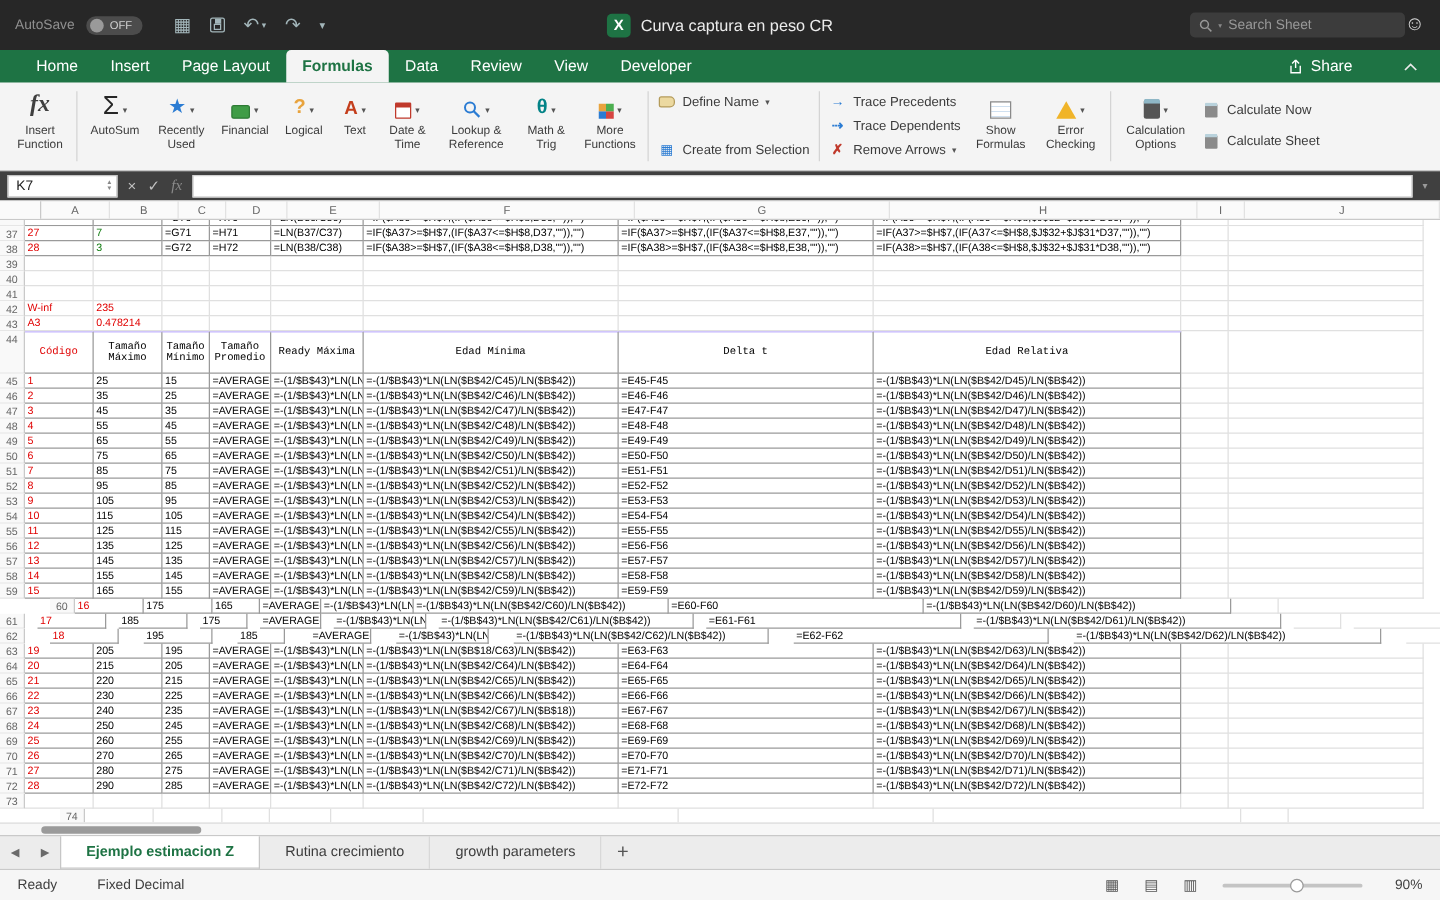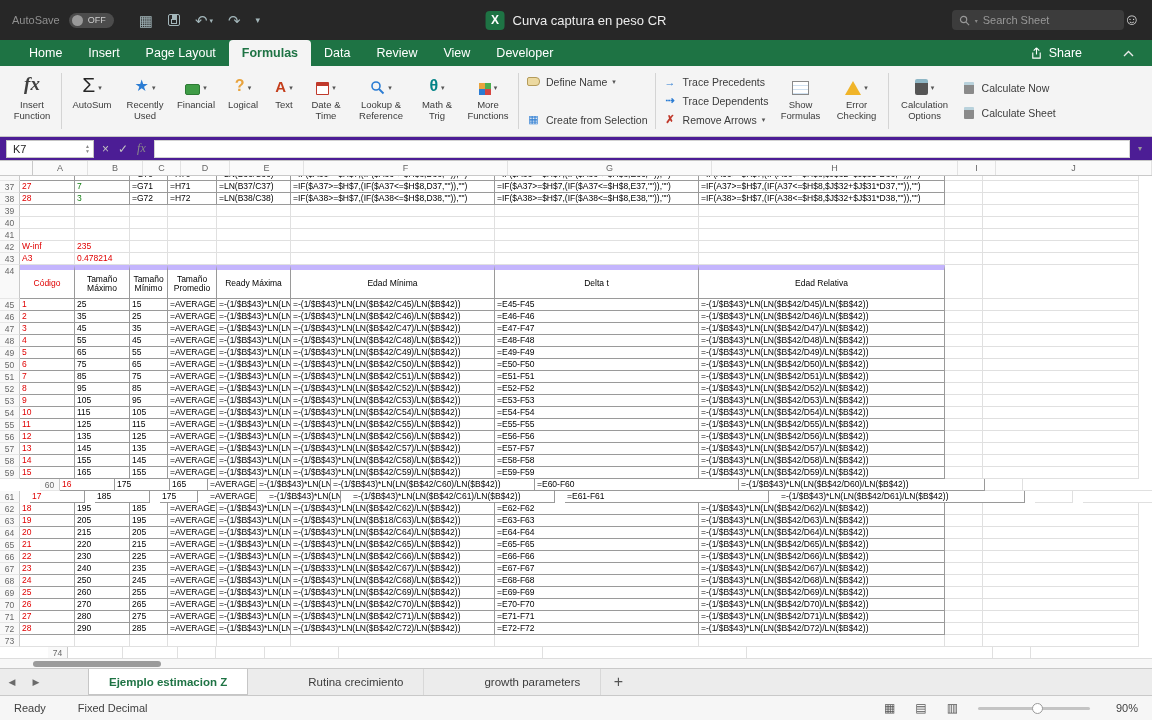--- a/index.html
+++ b/index.html
@@ -57,50 +57,50 @@
   .morefn { width:12px; height:12px; background-image:linear-gradient(90deg,#e8a33d 50%,#4caf50 50%),linear-gradient(90deg,#2b7cd3 50%,#d64541 50%); background-size:100% 6px; background-position:0 0,0 6px; background-repeat:no-repeat; }
   .tag { width:13px; height:9px; background:#ecd9a0; border:1px solid #b49b5a; border-radius:2px 4px 4px 2px; }
   .gridsm { color:#2b7cd3; font-size:11px; }
   .tracei { color:#2b7cd3; font-weight:bold; }
   .remx { color:#c0392b; font-weight:bold; }
   .sficon { width:17px; height:14px; border:1px solid #8a8a8a; background:repeating-linear-gradient(#fff 0 3px,#cfe0f0 3px 4px); }
   .warn { width:0; height:0; border-left:8px solid transparent; border-right:8px solid transparent; border-bottom:14px solid #f0b429; }
   .calcic { width:13px; height:16px; background:#555; border-radius:2px; border-top:4px solid #8fb7c6; }
   .calcsm { width:10px; height:12px; background:#8a8a8a; border-radius:1px; border-top:3px solid #b9d2dc; }
   
-  .fbar { height:24px; background:#4c1d95; border-bottom:1px solid #c6c6c6; display:flex; align-items:center; padding:0 6px; gap:8px; }
+  .fbar { height:24px; background:#404040; border-bottom:1px solid #c6c6c6; display:flex; align-items:center; padding:0 6px; gap:8px; }
   .namebox { width:88px; height:18px; background:#fff; border:1px solid #c4c4c4; display:flex; align-items:center; font-size:11px; color:#222; padding-left:6px; }
   .stepper { margin-left:auto; display:flex; flex-direction:column; font-size:5px; color:#888; padding-right:3px; line-height:5px; }
   .ficons { display:flex; gap:9px; color:#c2c2c2; font-size:12px; align-items:center; }
   .fx-bar { font-family:"Liberation Serif", serif; font-style:italic; color:#8a8a8a; font-size:12px; }
   .finput { flex:1; height:18px; background:#fff; border:1px solid #d2d2d2; }
   .fcaret { color:#999; font-size:8px; padding-right:4px; }
   
   .colhead-row { display:flex; height:15px; background:#fafafa; border-bottom:1px solid #c9c9c9; }
   .corner { width:33px; border-right:1px solid #c9c9c9; background:#fafafa; }
   .col-head { border-right:1px solid #e2e2e2; color:#666; font-size:9px; display:flex; align-items:center; justify-content:center; }
   #grid-rows { height:482px; overflow:hidden; background:#fff; }
   .grid-row { display:flex; }
   .grid-row.clip { overflow:hidden; }
   .grid-row.clip .cell, .grid-row.clip .gutter-cell { height:12px; margin-top:-7px; }
   .gutter-cell { width:20px; background:#f9f9f9; border-right:1px solid #c9c9c9; border-bottom:1px solid #e6e6e6; color:#666; font-size:8.5px; text-align:center; line-height:12px; flex:none; }
   .cell { border-right:1px solid #e0e0e0; border-bottom:1px solid #e0e0e0; font-size:8.5px; line-height:11.5px; padding:0 2px; overflow:hidden; white-space:nowrap; color:#000; flex:none; }
   .cell.bd { border-right-color:#9a9a9a; border-bottom-color:#9a9a9a; }
-  .cell.bt { border-top:5px solid #c4b5fd; }
+  .cell.bt { border-top:1px solid #c4b5fd;font-family:Liberation Mono, monospace; }
   .cell.red { color:#e00000; }
   .cell.green { color:#107c10; }
   .grid-row.hdr .cell { display:flex; align-items:center; justify-content:center; text-align:center; white-space:normal; line-height:9.5px; padding:1px; }
   .col-A{width:55px}.col-B{width:55px}.col-C{width:38px}.col-D{width:49px}.col-E{width:74px}
   .col-F{width:204px}.col-G{width:204px}.col-H{width:246px}.col-I{width:38px}.col-J{width:156px}
   
   .hscroll { height:10px; background:#f7f7f7; border-top:1px solid #ddd; position:relative; }
   .hthumb { position:absolute; left:33px; top:2px; width:128px; height:6px; background:#9b9b9b; border-radius:3px; }
   .sheetbar { height:27px; background:#ececec; border-top:1px solid #c9c9c9; display:flex; align-items:stretch; }
   .nav { width:24px; display:flex; align-items:center; justify-content:center; color:#6a6a6a; font-size:9px; }
-  .stab { padding:0 20px; display:flex; align-items:center; font-size:11.5px; color:#3c3c3c; border-right:1px solid #d8d8d8;margin-left:40px; }
+  .stab { padding:0 20px; display:flex; align-items:center; font-size:11.5px; color:#3c3c3c; border-right:1px solid #d8d8d8; }
   .stab.active { background:#fff; color:#1e7344; font-weight:bold; border:1px solid #c6c6c6; border-top:none; }
   .addsheet { width:34px; display:flex; align-items:center; justify-content:center; font-size:16px; color:#555; }
   .statusbar { height:25px; background:#f6f6f6; border-top:1px solid #c9c9c9; display:flex; align-items:center; font-size:11px; color:#3f3f3f; padding:0 14px; }
   .sb-left { display:flex; gap:32px; }
   .sb-right { margin-left:auto; display:flex; align-items:center; gap:20px; }
   .vicon { color:#555; font-size:12px; }
   .slider { width:112px; height:3px; background:#c4c4c4; border-radius:2px; position:relative; }
   .sthumb { position:absolute; left:48%; top:-4px; width:11px; height:11px; border-radius:50%; background:#fff; border:1px solid #9a9a9a; }
   .zoom { min-width:28px; text-align:right; }
 </style>
@@ -678,21 +678,21 @@
         <div class="cell col-B bd">185</div>
         <div class="cell col-C bd">175</div>
         <div class="cell col-D bd">=AVERAGE(B61:C61)</div>
         <div class="cell col-E bd">=-(1/$B$43)*LN(LN($B$42/B61)/LN($B$42))</div>
         <div class="cell col-F bd">=-(1/$B$43)*LN(LN($B$42/C61)/LN($B$42))</div>
         <div class="cell col-G bd">=E61-F61</div>
         <div class="cell col-H bd">=-(1/$B$43)*LN(LN($B$42/D61)/LN($B$42))</div>
         <div class="cell col-I"></div>
         <div class="cell col-J"></div>
       </div>
-      <div class="grid-row" style="height: 12px;">
+      <div class="grid-row" style="height: 12px; gap: 20px;">
         <div class="gutter-cell">62</div>
         <div class="cell col-A bd red">18</div>
         <div class="cell col-B bd">195</div>
         <div class="cell col-C bd">185</div>
         <div class="cell col-D bd">=AVERAGE(B62:C62)</div>
         <div class="cell col-E bd">=-(1/$B$43)*LN(LN($B$42/B62)/LN($B$42))</div>
         <div class="cell col-F bd">=-(1/$B$43)*LN(LN($B$42/C62)/LN($B$42))</div>
         <div class="cell col-G bd">=E62-F62</div>
         <div class="cell col-H bd">=-(1/$B$43)*LN(LN($B$42/D62)/LN($B$42))</div>
         <div class="cell col-I"></div>
@@ -750,21 +750,21 @@
         <div class="cell col-I"></div>
         <div class="cell col-J"></div>
       </div>
       <div class="grid-row" style="height: 12px;">
         <div class="gutter-cell">67</div>
         <div class="cell col-A bd red">23</div>
         <div class="cell col-B bd">240</div>
         <div class="cell col-C bd">235</div>
         <div class="cell col-D bd">=AVERAGE(B67:C67)</div>
         <div class="cell col-E bd">=-(1/$B$43)*LN(LN($B$42/B67)/LN($B$42))</div>
-        <div class="cell col-F bd">=-(1/$B$33)*LN(LN($B$42/C67)/LN($B$42))</div>
+        <div class="cell col-F bd">=-(1/$B$43)*LN(LN($B$42/C67)/LN($B$18))</div>
         <div class="cell col-G bd">=E67-F67</div>
         <div class="cell col-H bd">=-(1/$B$43)*LN(LN($B$42/D67)/LN($B$42))</div>
         <div class="cell col-I"></div>
         <div class="cell col-J"></div>
       </div>
       <div class="grid-row" style="height: 12px;">
         <div class="gutter-cell">68</div>
         <div class="cell col-A bd red">24</div>
         <div class="cell col-B bd">250</div>
         <div class="cell col-C bd">245</div>

